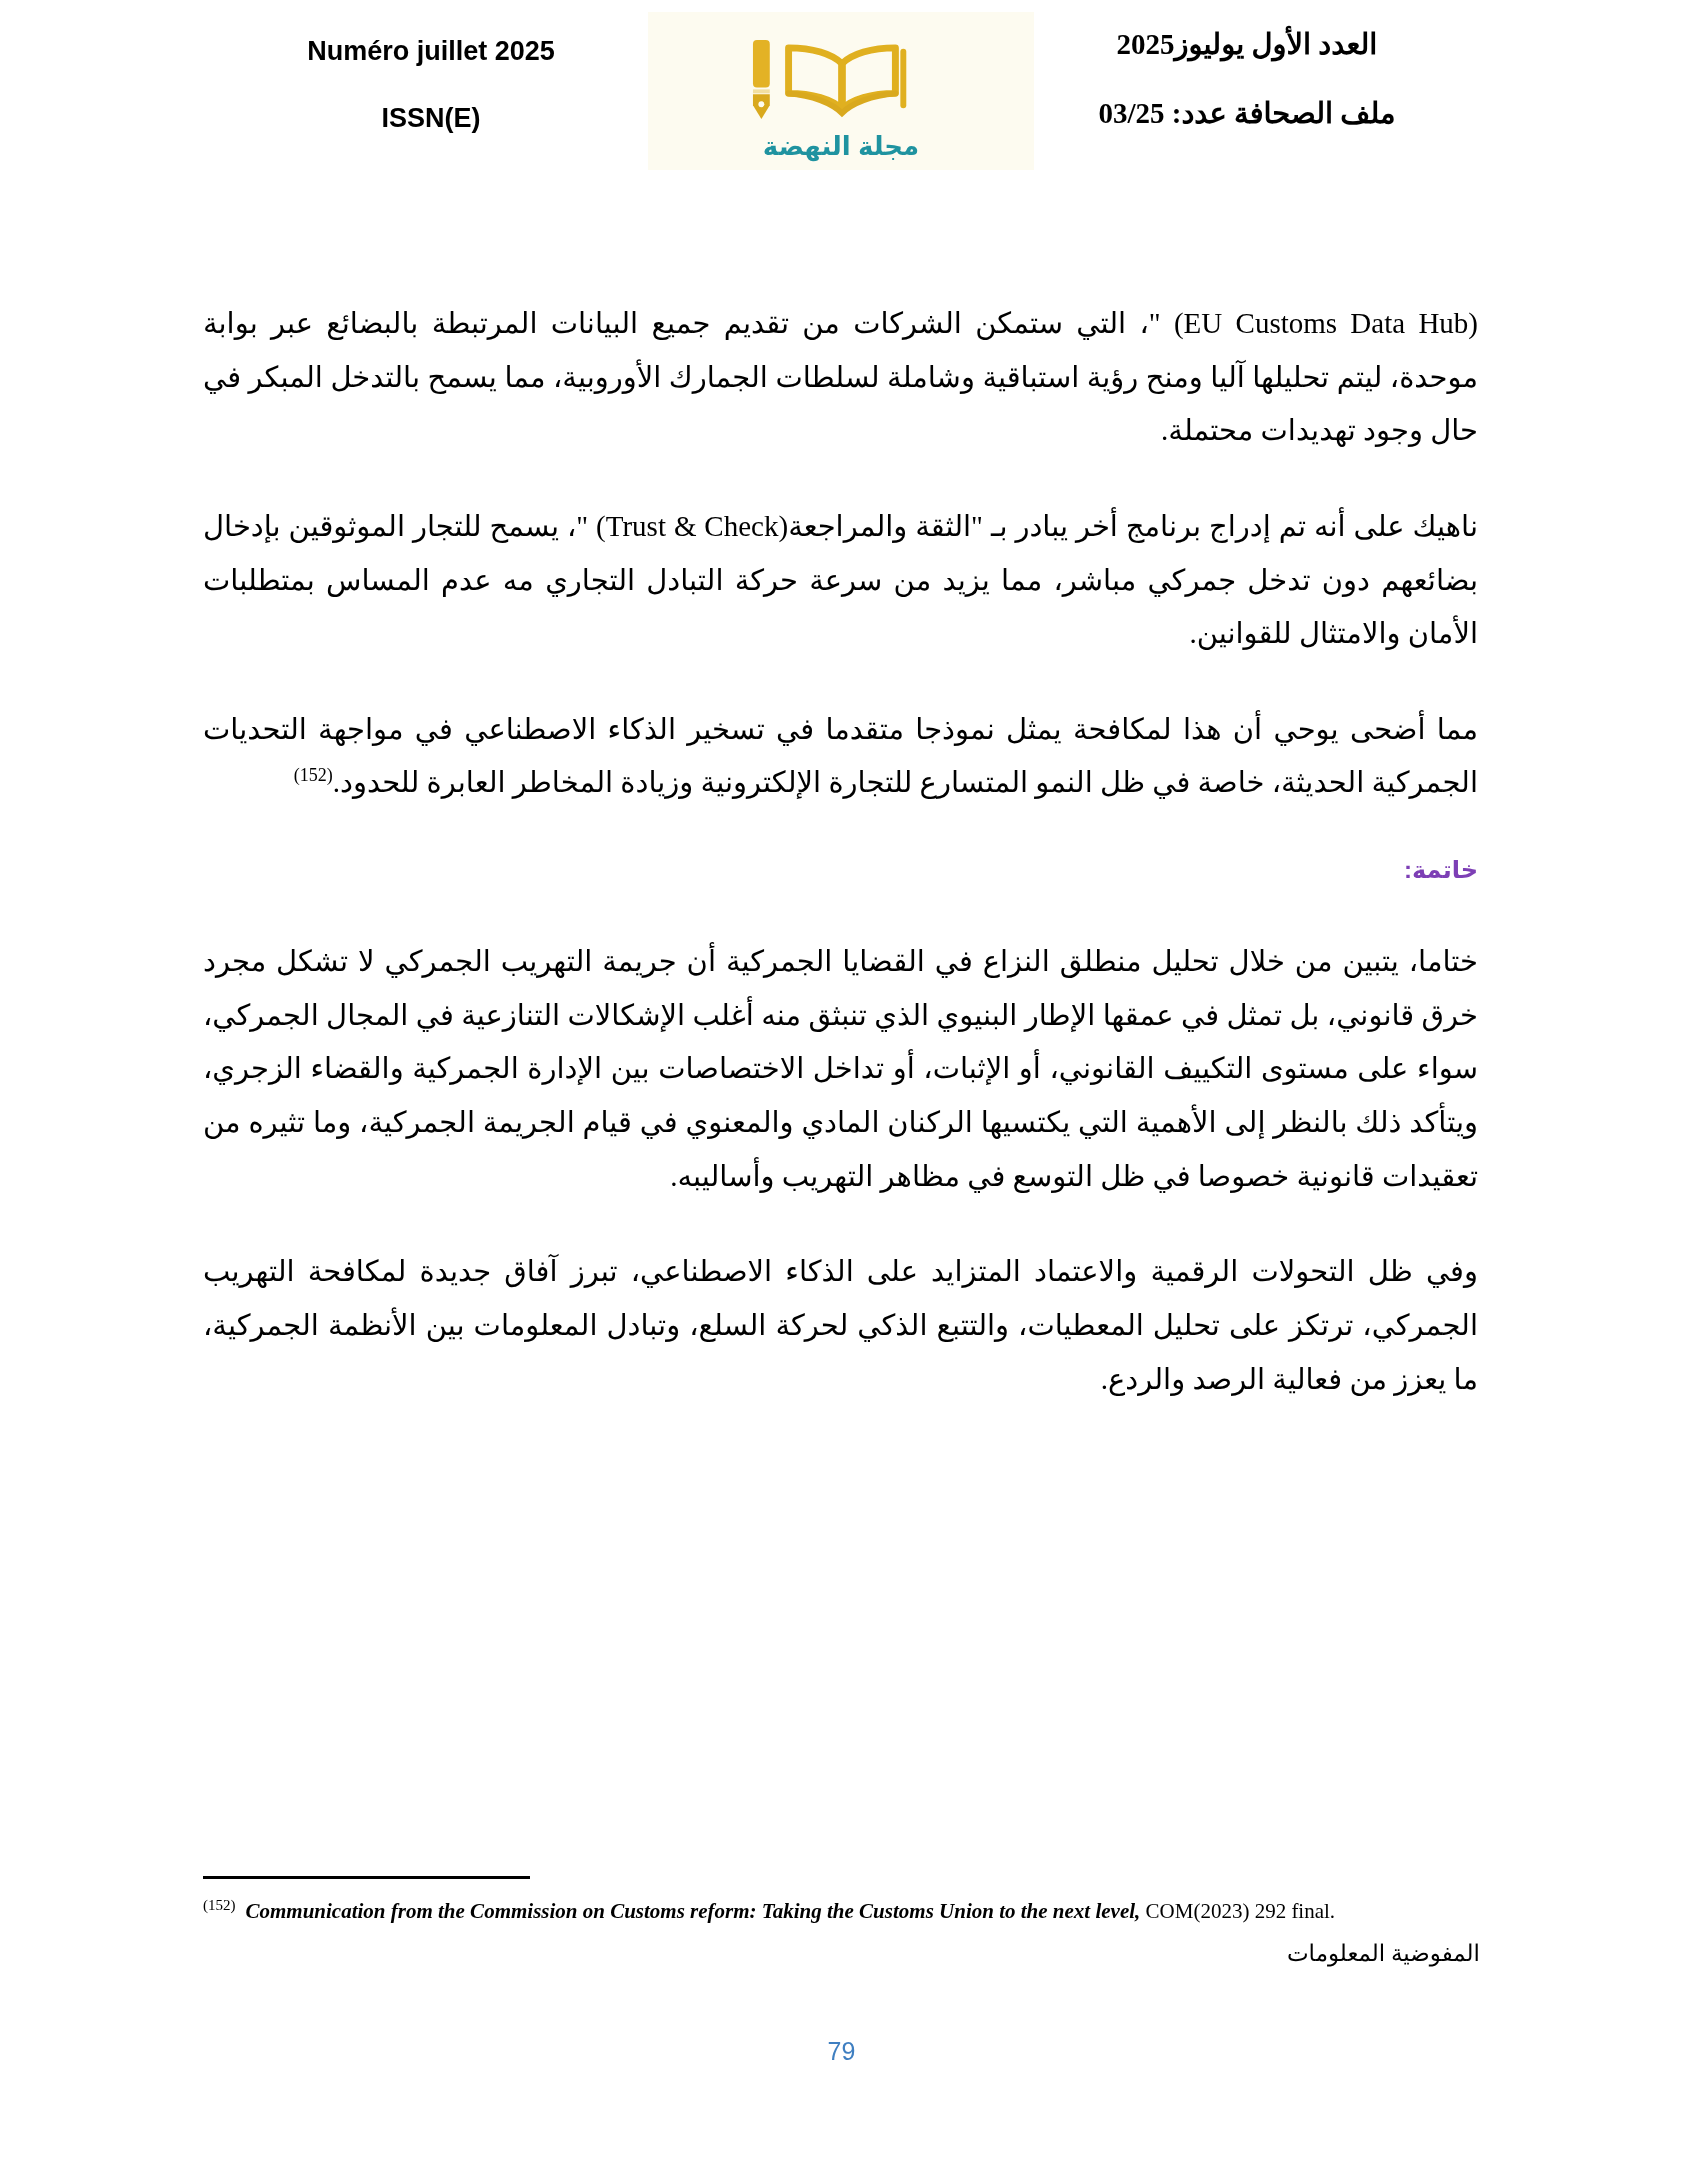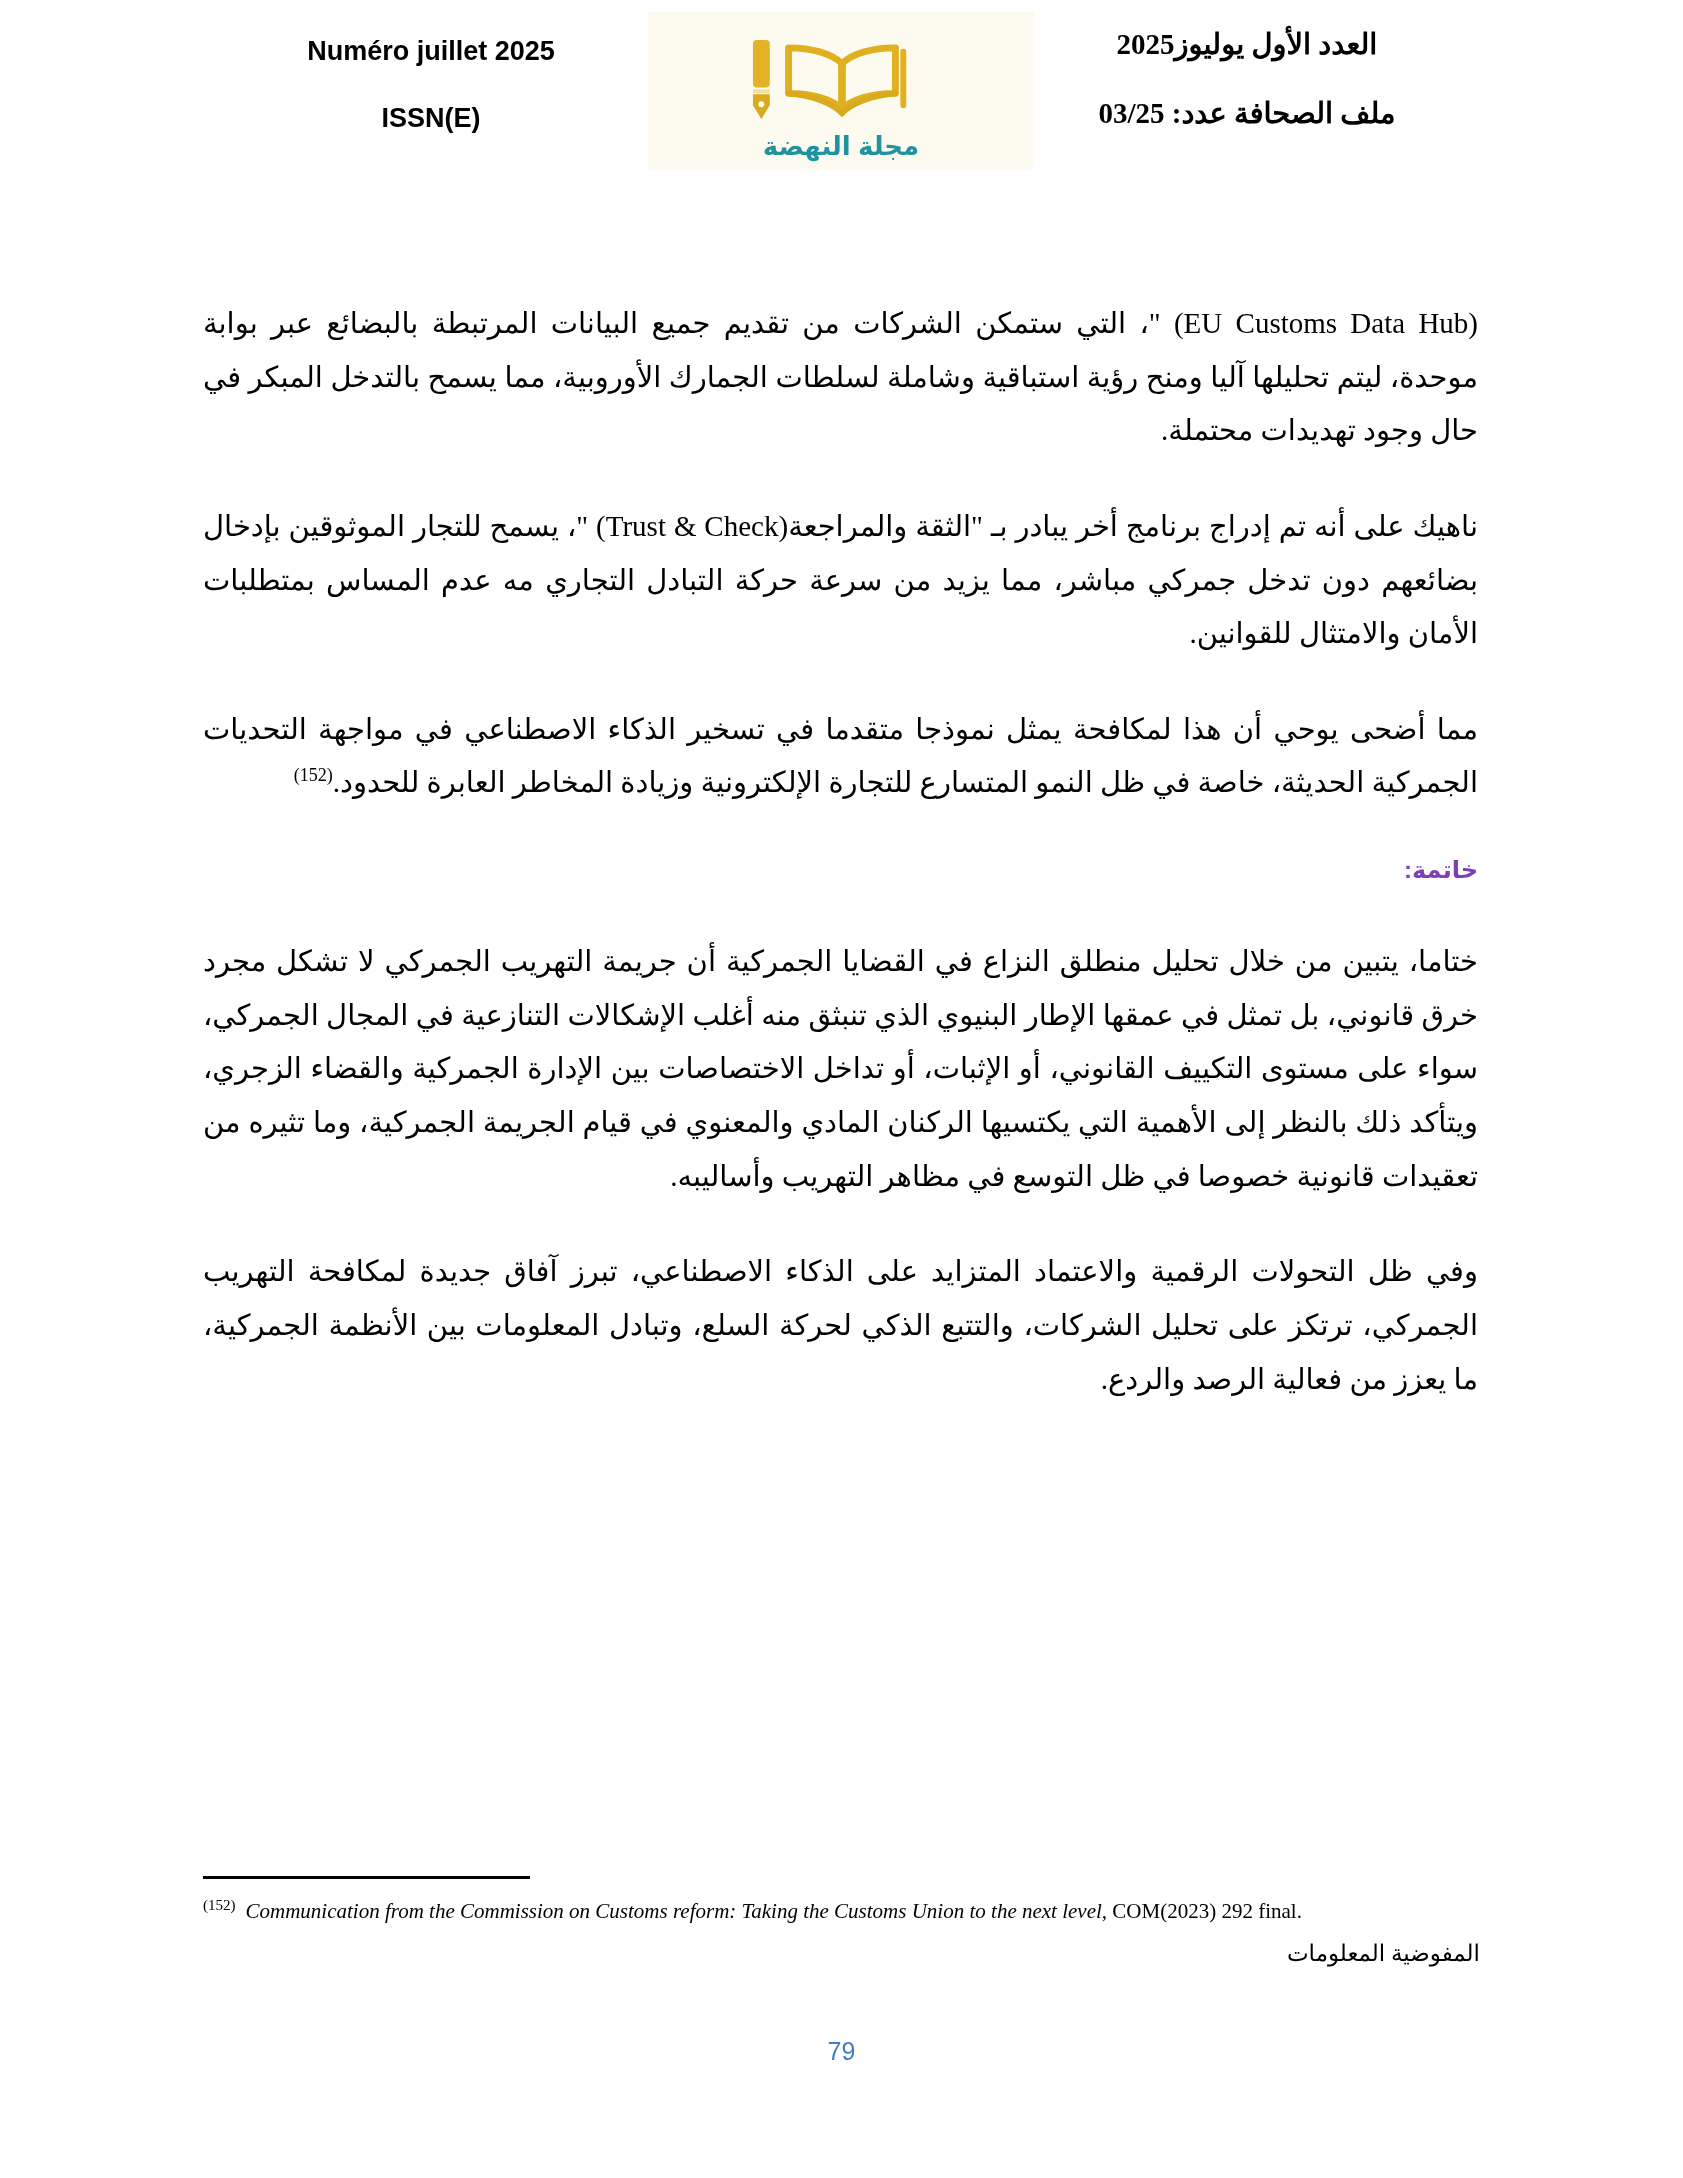--- a/index.html
+++ b/index.html
@@ -154,20 +154,21 @@
     text-align: left;
   }
   .footnote-item .fn-num {
     font-size: 15px;
     vertical-align: super;
     line-height: 0;
     margin-right: 10px;
   }
   .footnote-item .fn-italic {
     font-style: italic;
+    font-weight: bold;
   }
   .footnote-ar {
     direction: rtl;
     text-align: right;
     font-family: "Liberation Serif", "DejaVu Serif", serif;
     font-size: 23px;
     margin-top: 12px;
     color: #000000;
   }
 
@@ -231,21 +232,21 @@
     <p class="para">(EU Customs Data Hub) "، التي ستمكن الشركات من تقديم جميع البيانات المرتبطة بالبضائع عبر بوابة موحدة، ليتم تحليلها آليا ومنح رؤية استباقية وشاملة لسلطات الجمارك الأوروبية، مما يسمح بالتدخل المبكر في حال وجود تهديدات محتملة.</p>
 
     <p class="para">ناهيك على أنه تم إدراج برنامج أخر يبادر بـ "الثقة والمراجعة(Trust &amp; Check) "، يسمح للتجار الموثوقين بإدخال بضائعهم دون تدخل جمركي مباشر، مما يزيد من سرعة حركة التبادل التجاري مه عدم المساس بمتطلبات الأمان والامتثال للقوانين.</p>
 
     <p class="para"><span>مما أضحى يوحي أن هذا لمكافحة يمثل نموذجا متقدما في تسخير الذكاء الاصطناعي في مواجهة التحديات الجمركية الحديثة، خاصة في ظل النمو المتسارع للتجارة الإلكترونية وزيادة المخاطر العابرة للحدود.</span><span class="fn-marker ltr-inline">(152)</span></p>
 
     <p class="heading-conclusion">خاتمة:</p>
 
     <p class="para">ختاما، يتبين من خلال تحليل منطلق النزاع في القضايا الجمركية أن جريمة التهريب الجمركي لا تشكل مجرد خرق قانوني، بل تمثل في عمقها الإطار البنيوي الذي تنبثق منه أغلب الإشكالات التنازعية في المجال الجمركي، سواء على مستوى التكييف القانوني، أو الإثبات، أو تداخل الاختصاصات بين الإدارة الجمركية والقضاء الزجري، ويتأكد ذلك بالنظر إلى الأهمية التي يكتسيها الركنان المادي والمعنوي في قيام الجريمة الجمركية، وما تثيره من تعقيدات قانونية خصوصا في ظل التوسع في مظاهر التهريب وأساليبه.</p>
 
-    <p class="para">وفي ظل التحولات الرقمية والاعتماد المتزايد على الذكاء الاصطناعي، تبرز آفاق جديدة لمكافحة التهريب الجمركي، ترتكز على تحليل الشركات، والتتبع الذكي لحركة السلع، وتبادل المعلومات بين الأنظمة الجمركية، ما يعزز من فعالية الرصد والردع.</p>
+    <p class="para">وفي ظل التحولات الرقمية والاعتماد المتزايد على الذكاء الاصطناعي، تبرز آفاق جديدة لمكافحة التهريب الجمركي، ترتكز على تحليل المعطيات، والتتبع الذكي لحركة السلع، وتبادل المعلومات بين الأنظمة الجمركية، ما يعزز من فعالية الرصد والردع.</p>
 
   </div>
 
   <div class="footnote-area">
     <div class="footnote-rule"></div>
     <div class="footnote-item"><span class="fn-num">(152)</span><span class="fn-italic">Communication from the Commission on Customs reform: Taking the Customs Union to the next level,</span><span> COM(2023) 292 final.</span></div>
     <div class="footnote-ar">المفوضية المعلومات</div>
   </div>
 
   <div class="page-number">79</div>

